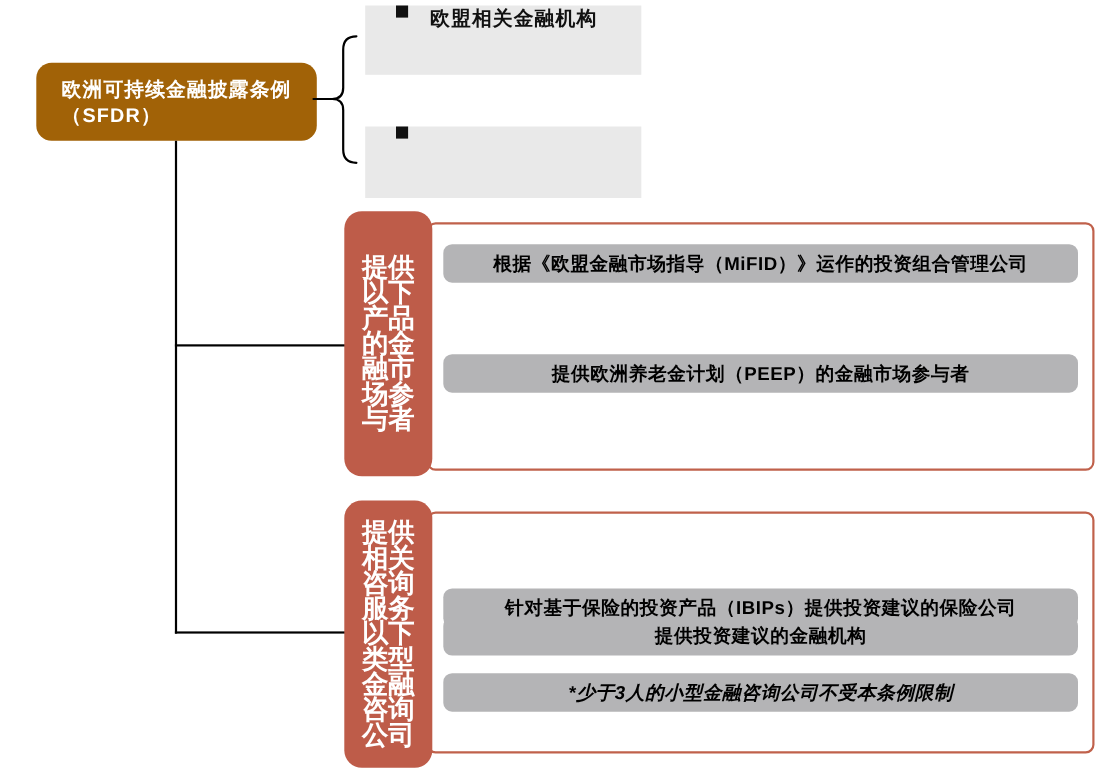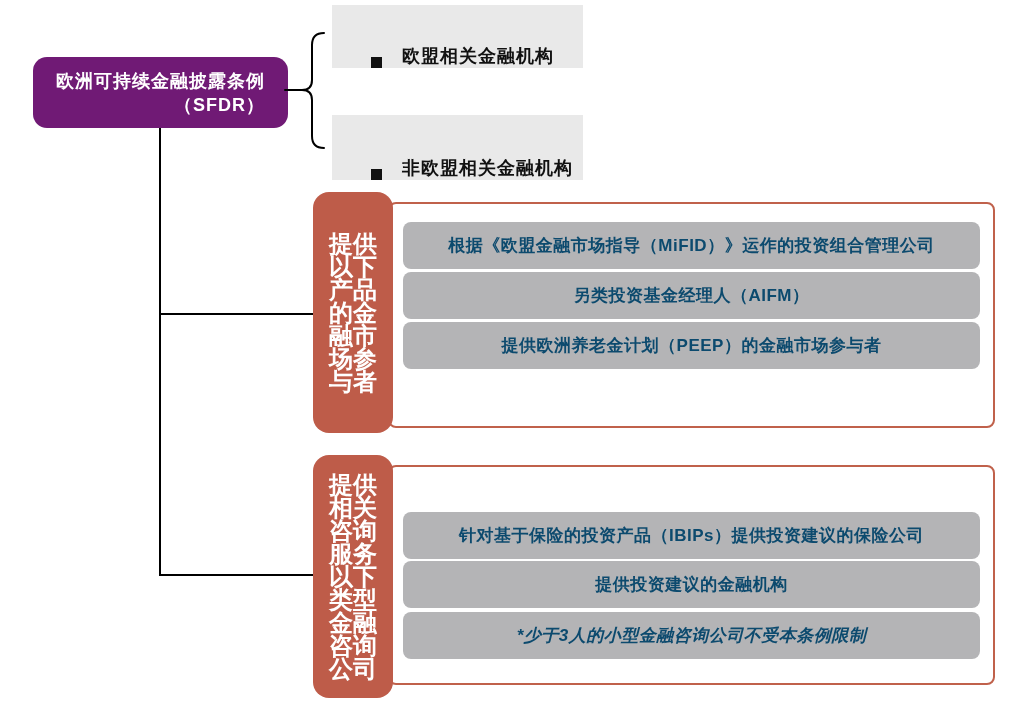--- a/index.html
+++ b/index.html
@@ -6,31 +6,31 @@
   #canvas{
     position:relative;
     width:1017px;height:706px;
     background:#ffffff;
     font-family:"Liberation Sans", sans-serif;
     overflow:hidden;
   }
   
   .root-node{
     position:absolute;left:33px;top:57px;width:255px;height:71px;
-    background:#701a75;border-radius:14px;
+    background:#a16207;border-radius:14px;
     display:flex;align-items:center;justify-content:center;
     color:#ffffff;font-weight:bold;font-size:18px;line-height:24px;
-    text-align:right;white-space:pre-line;letter-spacing:1px;
+    text-align:left;white-space:pre-line;letter-spacing:1px;
   }
   
   .gray-box{
     position:absolute;left:332px;width:251px;
     background:#E9E9E9;
-    display:flex;align-items:flex-end;
-    padding-left:39px;box-sizing:border-box;
+    display:flex;align-items:flex-start;
+    padding-left:28px;box-sizing:border-box;
     color:#111111;font-weight:bold;font-size:18px;letter-spacing:1px;
   }
   .gray-box .sq{
     width:11px;height:11px;background:#111111;flex:0 0 auto;margin-right:20px;
   }
   #eu-box{top:5px;height:63px;}
   #noneu-box{top:115px;height:65px;}
   
   #brace{position:absolute;left:283px;top:26px;width:48px;height:128px;}
   
@@ -51,64 +51,62 @@
     position:absolute;left:313px;width:80px;
     background:#BE5C49;border-radius:16px;z-index:2;
     display:flex;align-items:center;justify-content:center;
     color:#ffffff;font-weight:bold;font-size:24px;line-height:23px;
     text-align:center;white-space:pre-line;
   }
   #pill-1{top:192px;height:241px;}
   #pill-2{top:455px;height:243px;}
   
   .bar{
-    position:absolute;left:403px;width:577px;height:47px;
+    position:absolute;left:403px;width:577px;height:35px;
     background:#B4B4B6;border-radius:8px;z-index:2;
     display:flex;align-items:center;justify-content:center;
-    color:#0c4a6e;font-weight:bold;font-size:17px;letter-spacing:0.5px;
+    color:#000000;font-weight:bold;font-size:17px;letter-spacing:0.5px;
     text-align:center;
   }
   #bar-1-0{top:222px;} #bar-1-1{top:272px;} #bar-1-2{top:322px;} #bar-1-3{top:372px;}
-  #bar-2-0{top:512px;} #bar-2-1{top:561px;text-align:center;} #bar-2-2{top:612px;font-style:italic;}
+  #bar-2-0{top:535px;} #bar-2-1{top:561px;text-align:center;} #bar-2-2{top:612px;font-style:italic;}
 </style>
 </head>
 <body>
 
 <div id="canvas">
 
   <div class="root-node">欧洲可持续金融披露条例
 （SFDR）</div>
 
   <svg id="brace" viewBox="0 0 48 128" xmlns="http://www.w3.org/2000/svg">
     <path d="M2 64 H19 M41 7 Q29 7 29 19 V54 Q29 64 19 64 Q29 64 29 74 V110 Q29 122 41 122" fill="none" stroke="#000000" stroke-width="2" stroke-linecap="round"></path>
   </svg>
 
   <div class="gray-box" id="eu-box">
     <span class="sq"></span>
     <span>欧盟相关金融机构</span>
   </div>
   <div class="gray-box" id="noneu-box">
     <span class="sq"></span>
-    <span>非欧盟相关金融机构</span>
   </div>
 
   <div class="line" id="v-line"></div>
   <div class="line" id="h-line1"></div>
   <div class="line" id="h-line2"></div>
 
   <div class="outline-box" id="outline-1"></div>
   <div class="pill" id="pill-1">提供
 以下
 产品
 的金
 融市
 场参
 与者</div>
   <div class="bar" id="bar-1-0">根据《欧盟金融市场指导（MiFID）》运作的投资组合管理公司</div>
-  <div class="bar" id="bar-1-1">另类投资基金经理人（AIFM）</div>
   <div class="bar" id="bar-1-2">提供欧洲养老金计划（PEEP）的金融市场参与者</div>
 
   <div class="outline-box" id="outline-2"></div>
   <div class="pill" id="pill-2">提供
 相关
 咨询
 服务
 以下
 类型
 金融

